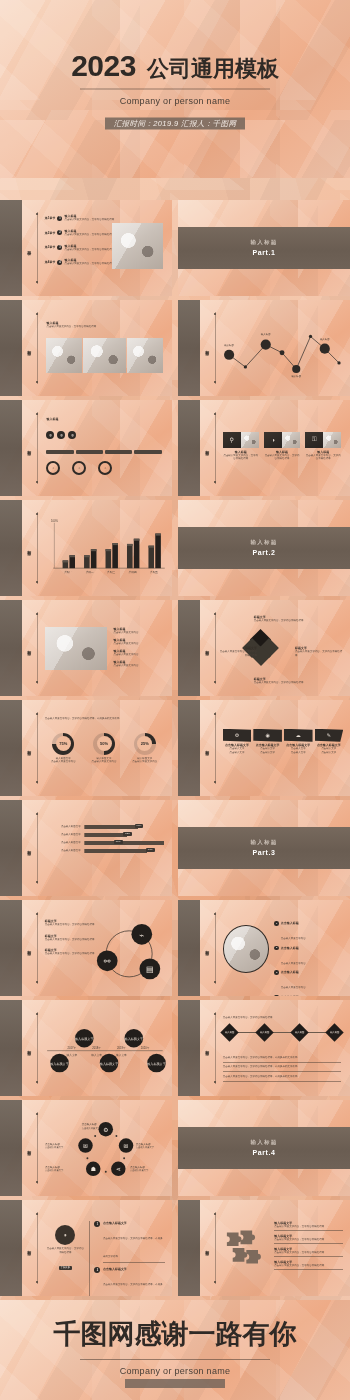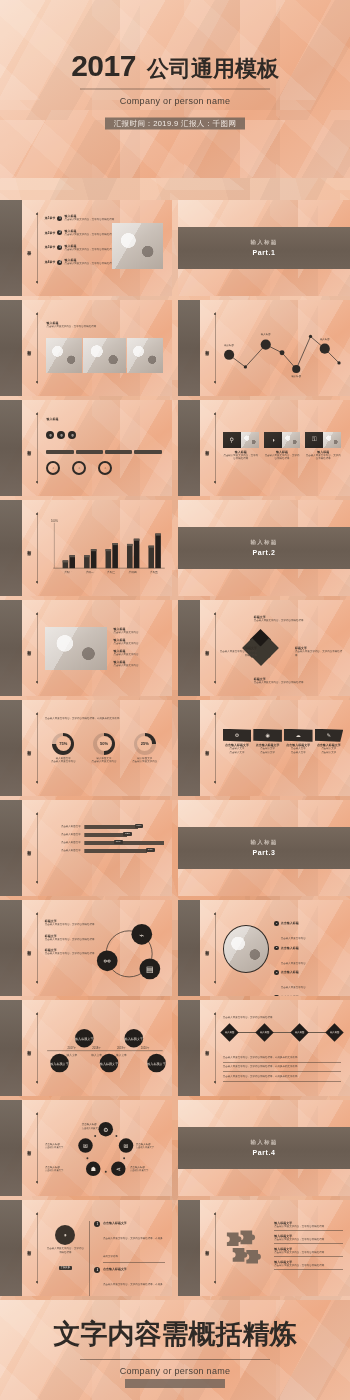--- a/index.html
+++ b/index.html
@@ -123,20 +123,21 @@
     letter-spacing: .3px;
   }
   .cover-badge {
     display: inline-block;
     margin-top: 12px;
     padding: 1px 9px;
     background: rgba(110,98,88,.82);
     color: #f4ece6;
     font-size: 7.5px;
     letter-spacing: .4px;
+    font-style: italic;
   }
   .closing-title {
     font-size: 27px;
     font-weight: 700;
     color: #2f2a26;
     white-space: nowrap;
   }
 
   
   .divider-band {
@@ -198,21 +199,21 @@
 </head>
 <body>
 
 <div class="sheet">
   <div class="poly-bg"></div>
 
   <div class="slide cover" style="top:0;height:178px;">
     <div class="bg"></div>
     <div class="cover-inner">
       <div class="cover-title">
-        <span class="yr">2017</span><span class="cn">公司通用模板</span>
+        <span class="yr">2023</span><span class="cn">公司通用模板</span>
       </div>
       <div class="cover-rule"></div>
       <div class="cover-sub">Company or person name</div>
       <div class="cover-badge">汇报时间：2019.9  汇报人：千图网</div>
     </div>
   </div>
 
   <div class="slide" style="left:0;top:200px;width:172px;height:96px;">
     <div class="bg"></div>
     <div class="lband"></div>
@@ -833,20 +834,20 @@
         <div class="tt-b">输入标题文字</div>
         <div class="tt">点击输入简要文字内容，文字内容需概括精炼</div>
         <div class="bar-line" style="margin-top:1px"></div>
       </div>
     </div>
   </div>
 
   <div class="slide cover" style="top:1300px;height:100px;">
     <div class="bg"></div>
     <div style="position:absolute;left:0;right:0;top:52%;transform:translateY(-50%);text-align:center;">
-      <div class="closing-title">文字内容需概括精炼</div>
+      <div class="closing-title">千图网感谢一路有你</div>
       <div class="cover-rule"></div>
       <div class="cover-sub">Company or person name</div>
       <div style="width:100px;height:9px;background:rgba(110,98,88,.8);margin:3px auto 0;"></div>
     </div>
   </div>
 
 </div>
 
 </body></html>

